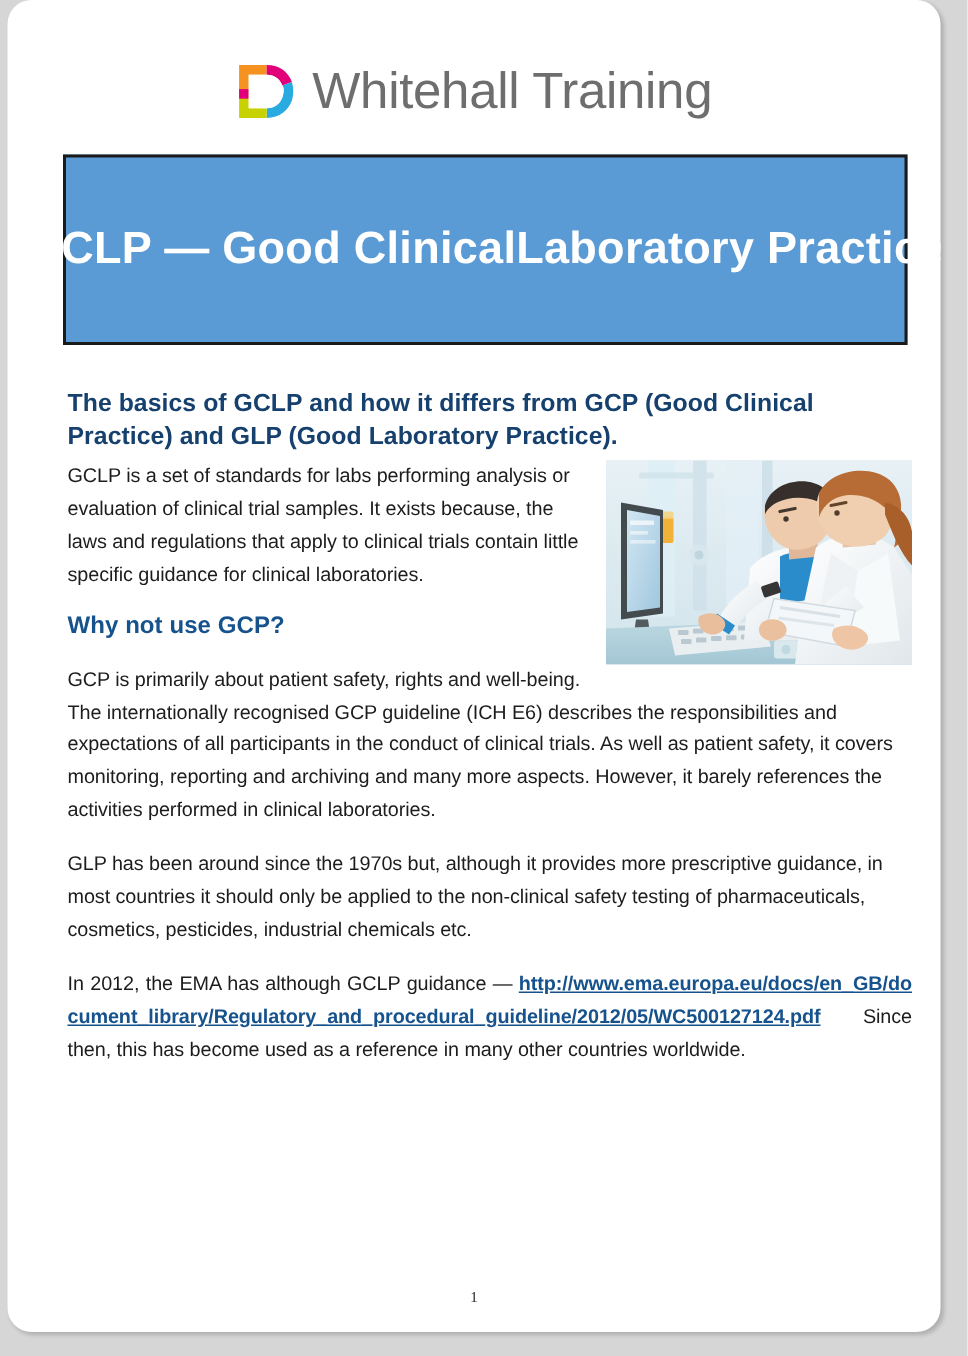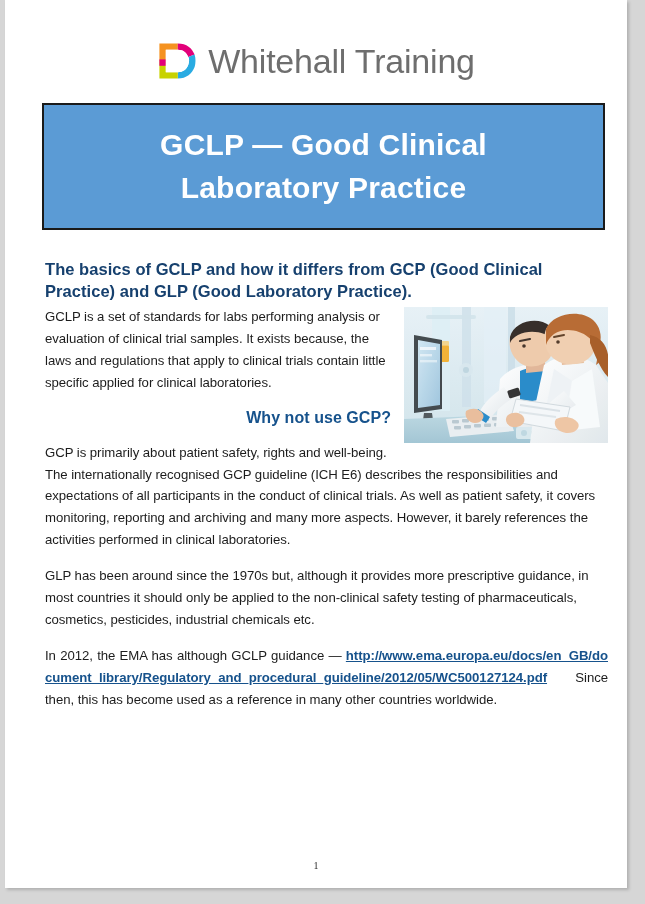--- a/index.html
+++ b/index.html
@@ -17,20 +17,21 @@
   
   #page-sheet {
     position: absolute;
     left: 5px;
     top: 0px;
     width: 622px;
     height: 888px;
     background: #ffffff;
     box-shadow: 2px 2px 3px rgba(0,0,0,0.18);
     overflow: hidden;
+    border-radius: 16px;
   }
 
   
   #masthead {
     position: absolute;
     left: 0;
     top: 33px;
     width: 622px;
     height: 56px;
     display: flex;
@@ -57,21 +58,20 @@
   #title-banner {
     position: absolute;
     left: 37px;
     top: 103px;
     width: 563px;
     height: 127px;
     background: #5b9bd5;
     border: 2px solid #1a1a1a;
     box-sizing: border-box;
     display: flex;
-    flex-direction: column;
     align-items: center;
     justify-content: center;
   }
   .banner-line {
     color: #ffffff;
     font-size: 30px;
     font-weight: 700;
     letter-spacing: 0.2px;
     line-height: 1.42;
     text-align: center;
@@ -95,21 +95,20 @@
     letter-spacing: 0.05px;
   }
   h3.sub-heading {
     margin: 0 0 13px 0;
     font-size: 16px;
     font-weight: 700;
     line-height: 1.3;
     color: #16528c;
     letter-spacing: 0.05px;
     clear: none;
-    text-align: right;
   }
   p.body-text {
     margin: 0 0 14px 0;
     font-size: 13.2px;
     line-height: 1.66;
     color: #1c1c1c;
     letter-spacing: -0.05px;
   }
   p.body-text:last-child {
     margin-bottom: 0;
@@ -301,21 +300,21 @@
         <path d="M116,98 L156,104" stroke="#d8e0e5" stroke-width="2"></path>
         <path d="M115,105 L152,110" stroke="#dde4e8" stroke-width="2"></path>
 
         <path d="M152,112 C160,108 170,110 174,116 C177,121 170,127 162,126 C154,125 148,118 152,112 Z" fill="#eec3a1"></path>
         <path d="M104,108 C110,104 118,106 120,111 C122,116 116,121 109,120 C102,119 100,112 104,108 Z" fill="#e9bd9a"></path>
 
         <rect x="0" y="0" width="204" height="136" fill="#ffffff" opacity="0.05"></rect>
       </svg>
     </div>
 
-    <p class="body-text">GCLP is a set of standards for labs performing analysis or evaluation of clinical trial samples. It exists because, the laws and regulations that apply to clinical trials contain little specific applied for clinical laboratories.</p>
+    <p class="body-text">GCLP is a set of standards for labs performing analysis or evaluation of clinical trial samples. It exists because, the laws and regulations that apply to clinical trials contain little specific guidance for clinical laboratories.</p>
 
     <h3 class="sub-heading">Why not use GCP?</h3>
     <p class="body-text">GCP is primarily about patient safety, rights and well-being. The internationally recognised GCP guideline (ICH E6) describes the responsibilities and expectations of all participants in the conduct of clinical trials. As well as patient safety, it covers monitoring, reporting and archiving and many more aspects. However, it barely references the activities performed in clinical laboratories.</p>
 
     <p class="body-text">GLP has been around since the 1970s but, although it provides more prescriptive guidance, in most countries it should only be applied to the non-clinical safety testing of pharmaceuticals, cosmetics, pesticides, industrial chemicals etc.</p>
 
     <p class="body-text para-justify"><span>In 2012, the EMA has although GCLP guidance — </span><a class="doc-link" href="#">http://www.ema.europa.eu/docs/en_GB/document_library/Regulatory_and_procedural_guideline/2012/05/WC500127124.pdf</a><span> Since then, this has become used as a reference in many other countries worldwide.</span></p>
 
   </div>
 

